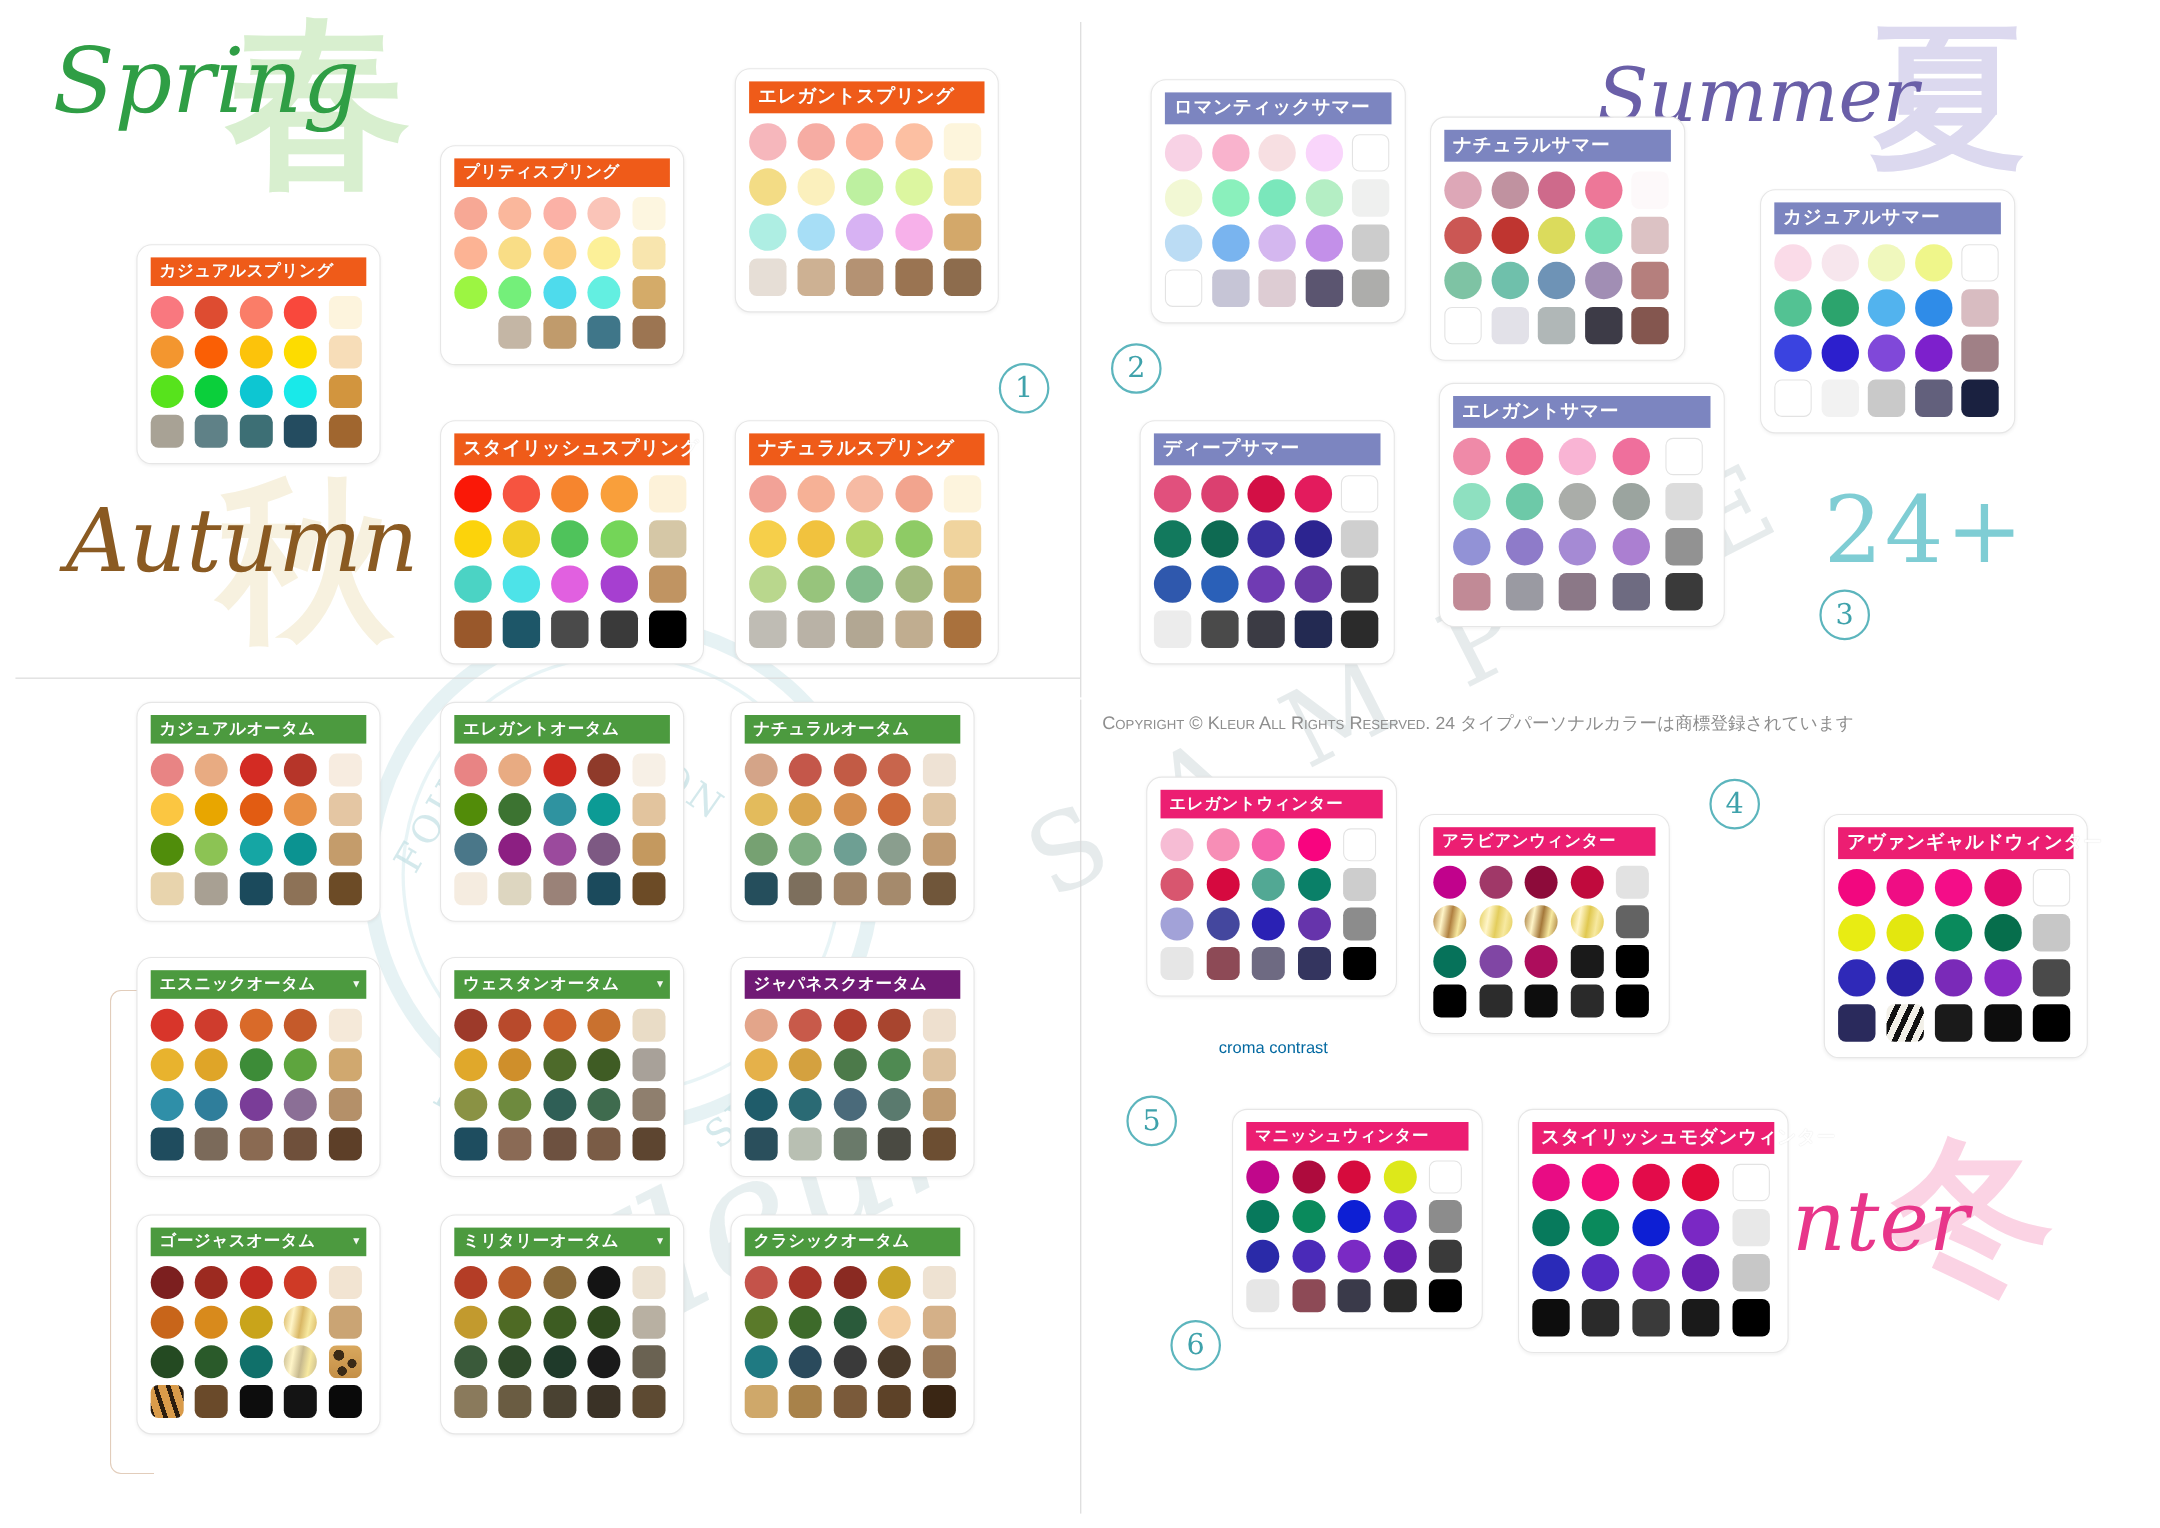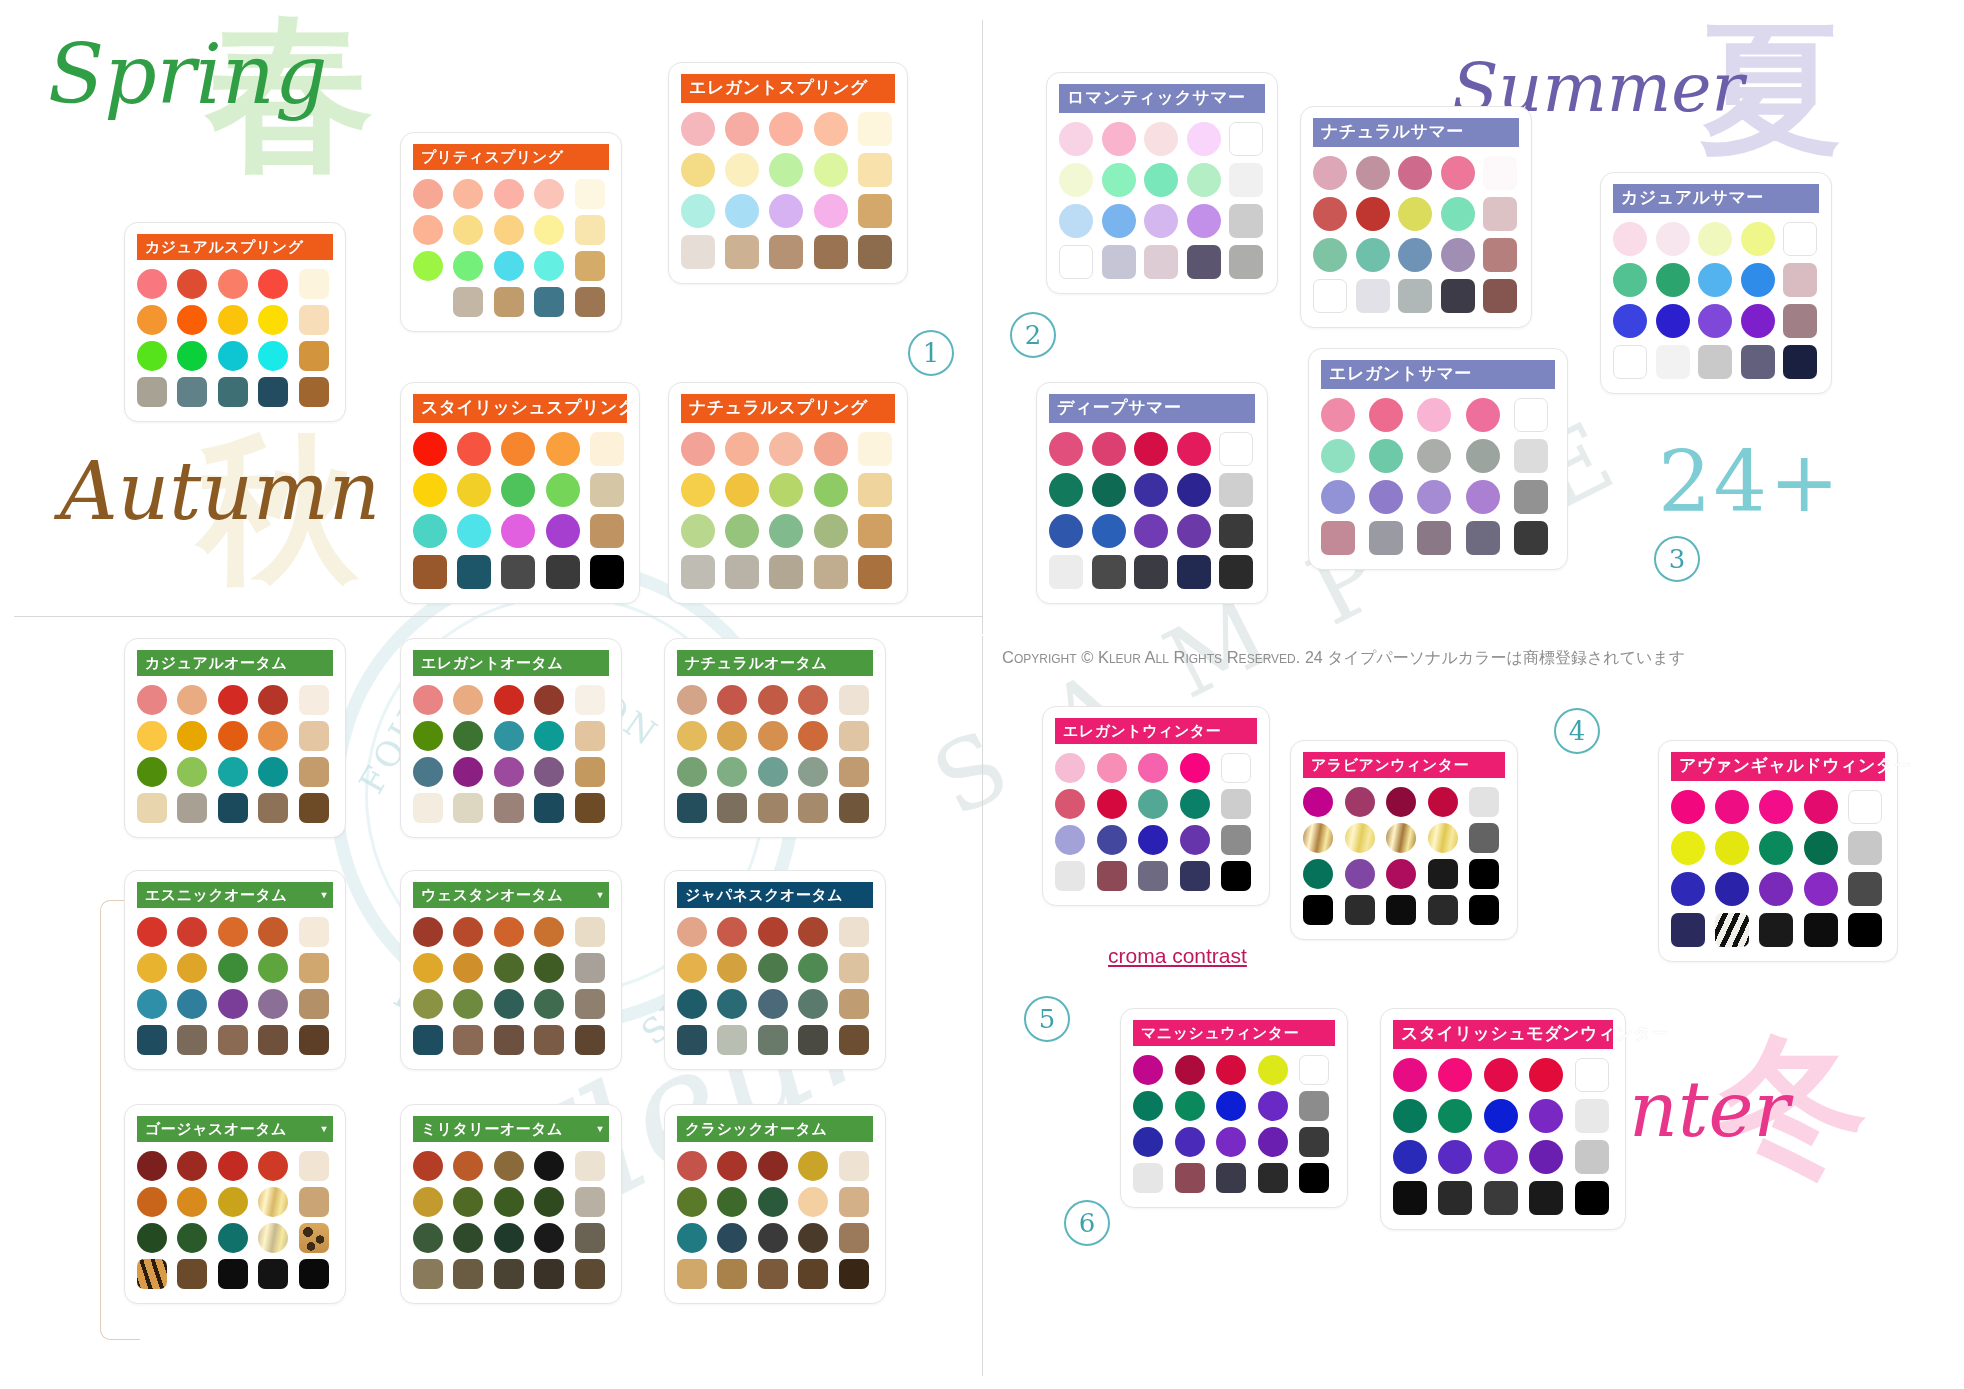--- a/index.html
+++ b/index.html
@@ -99,23 +99,22 @@
     position:absolute;
     color:#8e8e8e;
     font-size:16.5px;
     font-variant:small-caps;
     white-space:nowrap;
   }
   .copyright .jp { font-variant:normal; font-size:16px; }
 
   .note {
     position:absolute;
-    color:#be185d;
-    font-size:21px;
-    text-decoration:underline;
+    color:#0369a1;
+    font-size:15px;
   }
 
   .legend {
     position:absolute;
     color:#2f9aa6;
     font-size:21px;
     line-height:1.65;
     display:grid;
     grid-template-columns:215px 235px auto;
     column-gap:22px;
@@ -597,21 +596,21 @@
           <div class="sw dot" title="#3f6b4e" style="background: rgb(63, 107, 78);"></div>
           <div class="sw sq" title="#8f7f6e" style="background: rgb(143, 127, 110);"></div>
           <div class="sw sq" title="#1e4d5f" style="background: rgb(30, 77, 95);"></div>
           <div class="sw sq" title="#8a6a55" style="background: rgb(138, 106, 85);"></div>
           <div class="sw sq" title="#6d5140" style="background: rgb(109, 81, 64);"></div>
           <div class="sw sq" title="#7a5c46" style="background: rgb(122, 92, 70);"></div>
           <div class="sw sq" title="#5d4530" style="background: rgb(93, 69, 48);"></div>
         </div>
       </div>
       <div class="card sm" style="left: 664px; top: 870px; width: 222px;">
-        <div class="card-title" style="background: #0c4a6e;">ジャパネスクオータム</div>
+        <div class="card-title" style="background: #701a75;">ジャパネスクオータム</div>
         <div class="grid">
           <div class="sw dot" title="#e3a58a" style="background: rgb(227, 165, 138);"></div>
           <div class="sw dot" title="#c85a4a" style="background: rgb(200, 90, 74);"></div>
           <div class="sw dot" title="#b2402f" style="background: rgb(178, 64, 47);"></div>
           <div class="sw dot" title="#a8452f" style="background: rgb(168, 69, 47);"></div>
           <div class="sw sq" title="#eee0cf" style="background: rgb(238, 224, 207);"></div>
           <div class="sw dot" title="#e5b14a" style="background: rgb(229, 177, 74);"></div>
           <div class="sw dot" title="#d4a13f" style="background: rgb(212, 161, 63);"></div>
           <div class="sw dot" title="#4c7a4a" style="background: rgb(76, 122, 74);"></div>
           <div class="sw dot" title="#4f8a52" style="background: rgb(79, 138, 82);"></div>

